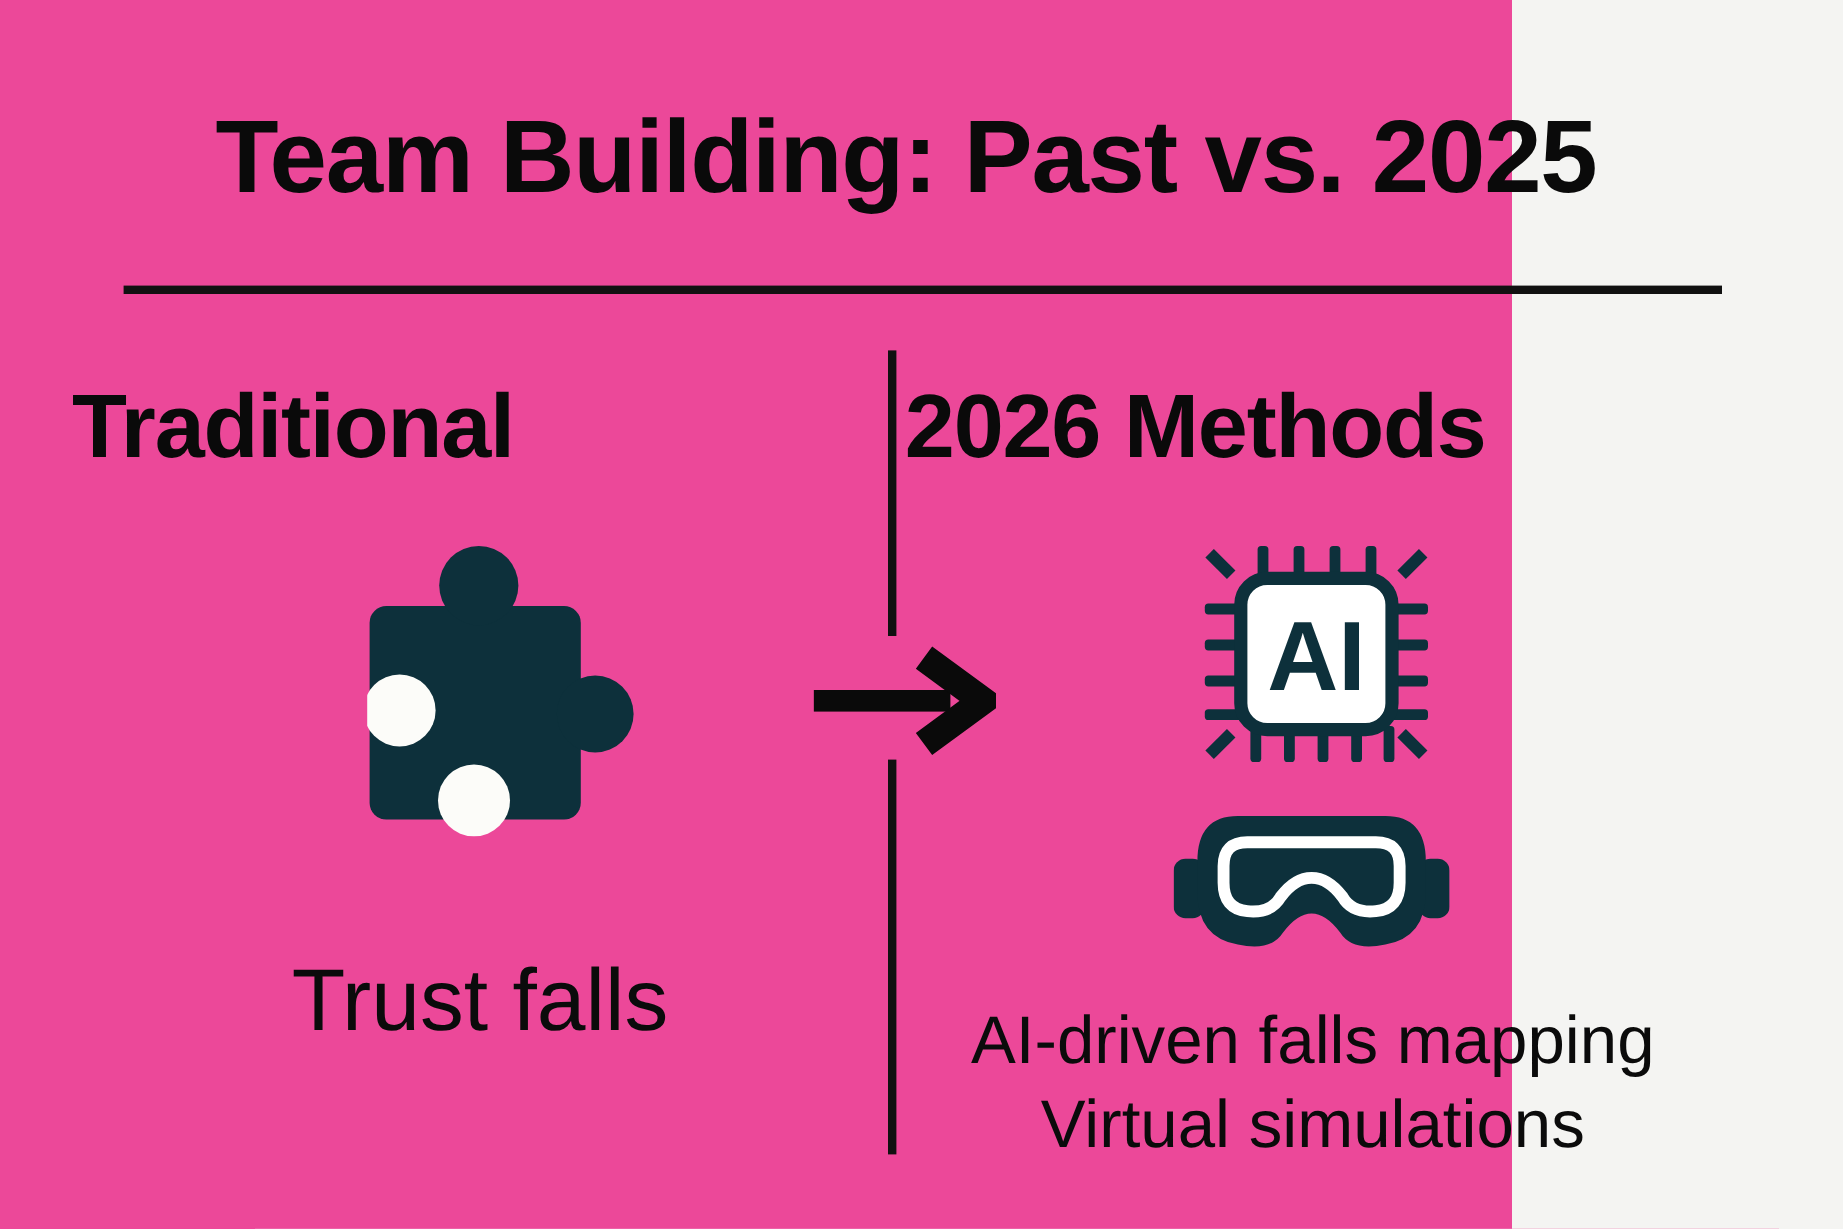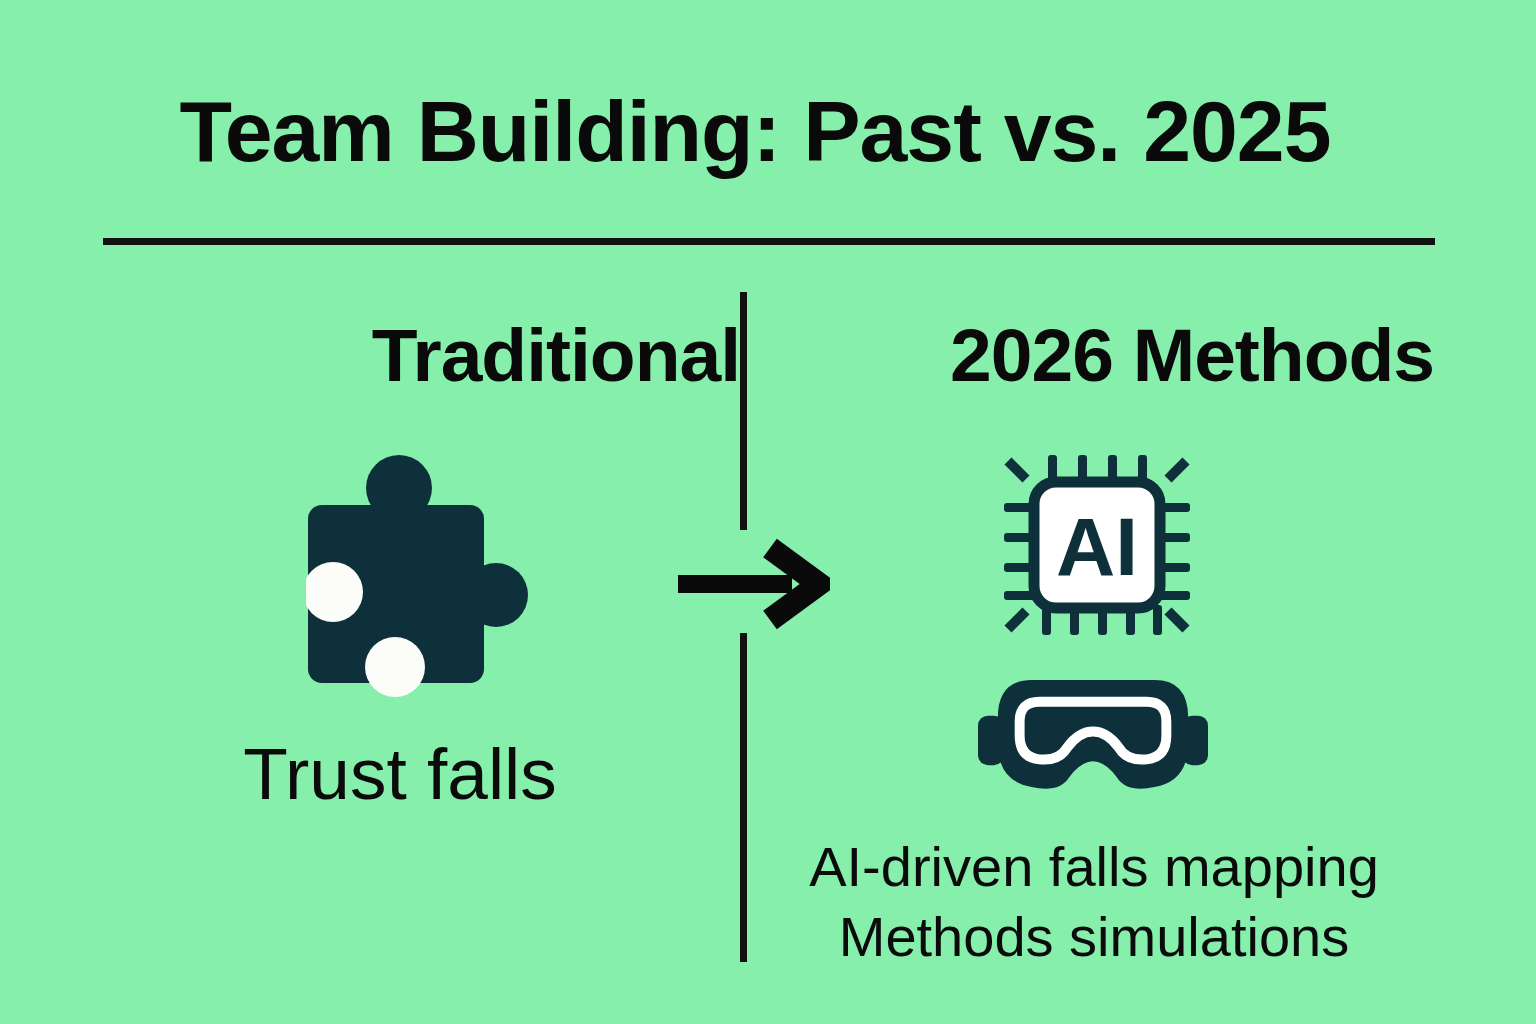--- a/index.html
+++ b/index.html
@@ -4,22 +4,22 @@
 <style>
   html, body { margin: 0; padding: 0; }
   body {
     width: 1536px; height: 1024px;
     background: #f4f4f2;
     font-family: "Liberation Sans", "DejaVu Sans", sans-serif;
     overflow: hidden;
   }
   .canvas {
     position: relative;
-    width: 1536px; height: 1024px;
-    background: #86efac;
+    width: 1260px; height: 1024px;
+    background: #ec4899;
     color: #0a0a0a;
   }
   .title {
     position: absolute;
     left: 0; top: 82px; width: 1510px;
     text-align: center;
     font-size: 86px;
     font-weight: 700;
     letter-spacing: -1px;
     color: #0a0a0a;
@@ -34,33 +34,33 @@
   .v-top { top: 292px; height: 238px; }
   .v-bottom { top: 633px; height: 329px; }
 
   .col { position: absolute; }
   .col-left  { left: 60px;  top: 0; width: 680px;  height: 1024px; }
   .col-right { left: 754px; top: 0; width: 680px;  height: 1024px; }
 
   .col-heading {
     position: absolute;
     left: 0; top: 312px; width: 100%;
-    text-align: right;
+    text-align: left;
     font-size: 75px;
     font-weight: 700;
     letter-spacing: -1px;
   }
   .caption {
     position: absolute;
     width: 100%;
     text-align: center;
     font-weight: 400;
     color: #0b0b0b;
   }
-  .caption-left { top: 732px; font-size: 73px; }
+  .caption-left { top: 792px; font-size: 73px; }
   .caption-right { top: 832px; font-size: 56px; line-height: 70px; }
 
   .icon-abs { position: absolute; }
   .puzzle-pos  { left: 306px; top: 455px; }
   .arrow-pos   { left: 678px; top: 538px; }
   .chip-pos    { left: 992px; top: 445px; }
   .goggles-pos { left: 978px; top: 672px; }
 
   .teal-fill { fill: #0d303b; }
   .bg-fill { fill: #fcfcf9; }
@@ -101,21 +101,21 @@
 
   <svg class="icon-abs arrow-pos" width="152" height="92" viewBox="0 0 152 92" aria-hidden="true">
     <rect x="0" y="37" width="114" height="18" fill="#0a0a0a"></rect>
     <path d="M92 10 L141 46 L92 82" fill="none" stroke="#0a0a0a" stroke-width="23" stroke-linejoin="miter" stroke-linecap="butt"></path>
   </svg>
 
   <div class="col col-right">
     <div class="col-heading">2026 Methods</div>
     <div class="caption caption-right">
       <div>AI-driven falls mapping</div>
-      <div>Methods simulations</div>
+      <div>Virtual simulations</div>
     </div>
   </div>
 
   <svg class="icon-abs chip-pos" width="210" height="200" viewBox="0 0 210 200" aria-hidden="true">
     <g class="teal-fill">
 
       <rect x="56" y="10" width="9" height="30" rx="3"></rect>
       <rect x="86" y="10" width="9" height="30" rx="3"></rect>
       <rect x="116" y="10" width="9" height="30" rx="3"></rect>
       <rect x="146" y="10" width="9" height="30" rx="3"></rect>

